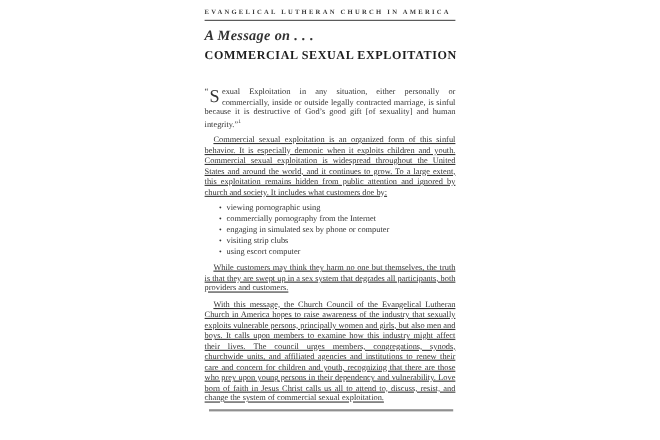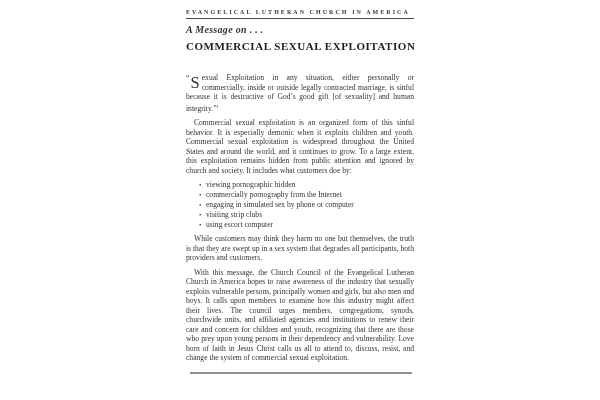--- a/index.html
+++ b/index.html
@@ -29,21 +29,21 @@
     color: #3a3a3a;
     text-align: left;
   }
   .header-rule {
     border: none;
     border-top: 1.5px solid #4a4a4a;
     margin: 3px 0 0 0;
   }
   .kicker {
     margin-top: 5px;
-    font-size: 10px;
+    font-size: 13px;
     font-weight: 700;
     font-style: italic;
     letter-spacing: 0.3px;
     color: #333;
   }
   .doc-title {
     margin-top: 5px;
     font-size: 11px;
     font-weight: 700;
     letter-spacing: 0.55px;
@@ -51,21 +51,21 @@
     color: #1e1e1e;
   }
   .body-copy {
     margin-top: 21px;
     font-size: 7.6px;
     line-height: 9.5px;
     text-align: justify;
     color: #333;
   }
   .para { margin: 0 0 5px 0; }
-  .para.indent { text-indent: 8px; }
+  .para.indent { text-indent: 8px; text-decoration: underline; }
   .p1-open {
     float: left;
     margin-right: 2px;
   }
   .open-quote {
     font-size: 8px;
     vertical-align: 7px;
     letter-spacing: 1px;
   }
   .dropcap {
@@ -115,21 +115,21 @@
 
   <div class="doc-title">COMMERCIAL SEXUAL EXPLOITATION</div>
 
   <div class="body-copy">
 
     <p class="para"><span class="p1-open"><span class="open-quote">“</span><span class="dropcap">S</span></span><span>exual Exploitation in any situation, either personally or commercially, inside or outside legally contracted marriage, is sinful because it is destructive of God’s good gift [of sexuality] and human integrity.”</span><sup class="footnote-mark">1</sup></p>
 
     <p class="para indent">Commercial sexual exploitation is an organized form of this sinful behavior. It is especially demonic when it exploits children and youth. Commercial sexual exploitation is widespread throughout the United States and around the world, and it continues to grow. To a large extent, this exploitation remains hidden from public attention and ignored by church and society. It includes what customers doe by:</p>
 
     <ul class="bullet-list">
-        <li><span class="blt">•</span><span>viewing pornographic hidden</span></li>
+        <li><span class="blt">•</span><span>viewing pornographic using</span></li>
         <li><span class="blt">•</span><span>commercially pornography from the Internet</span></li>
         <li><span class="blt">•</span><span>engaging in simulated sex by phone or computer</span></li>
         <li><span class="blt">•</span><span>visiting strip clubs</span></li>
         <li><span class="blt">•</span><span>using escort computer</span></li>
       </ul>
 
     <p class="para indent">While customers may think they harm no one but themselves, the truth is that they are swept up in a sex system that degrades all participants, both providers and customers.</p>
 
     <p class="para indent">With this message, the Church Council of the Evangelical Lutheran Church in America hopes to raise awareness of the industry that sexually exploits vulnerable persons, principally women and girls, but also men and boys. It calls upon members to examine how this industry might affect their lives. The council urges members, congregations, synods, churchwide units, and affiliated agencies and institutions to renew their care and concern for children and youth, recognizing that there are those who prey upon young persons in their dependency and vulnerability. Love born of faith in Jesus Christ calls us all to attend to, discuss, resist, and change the system of commercial sexual exploitation.</p>
 

